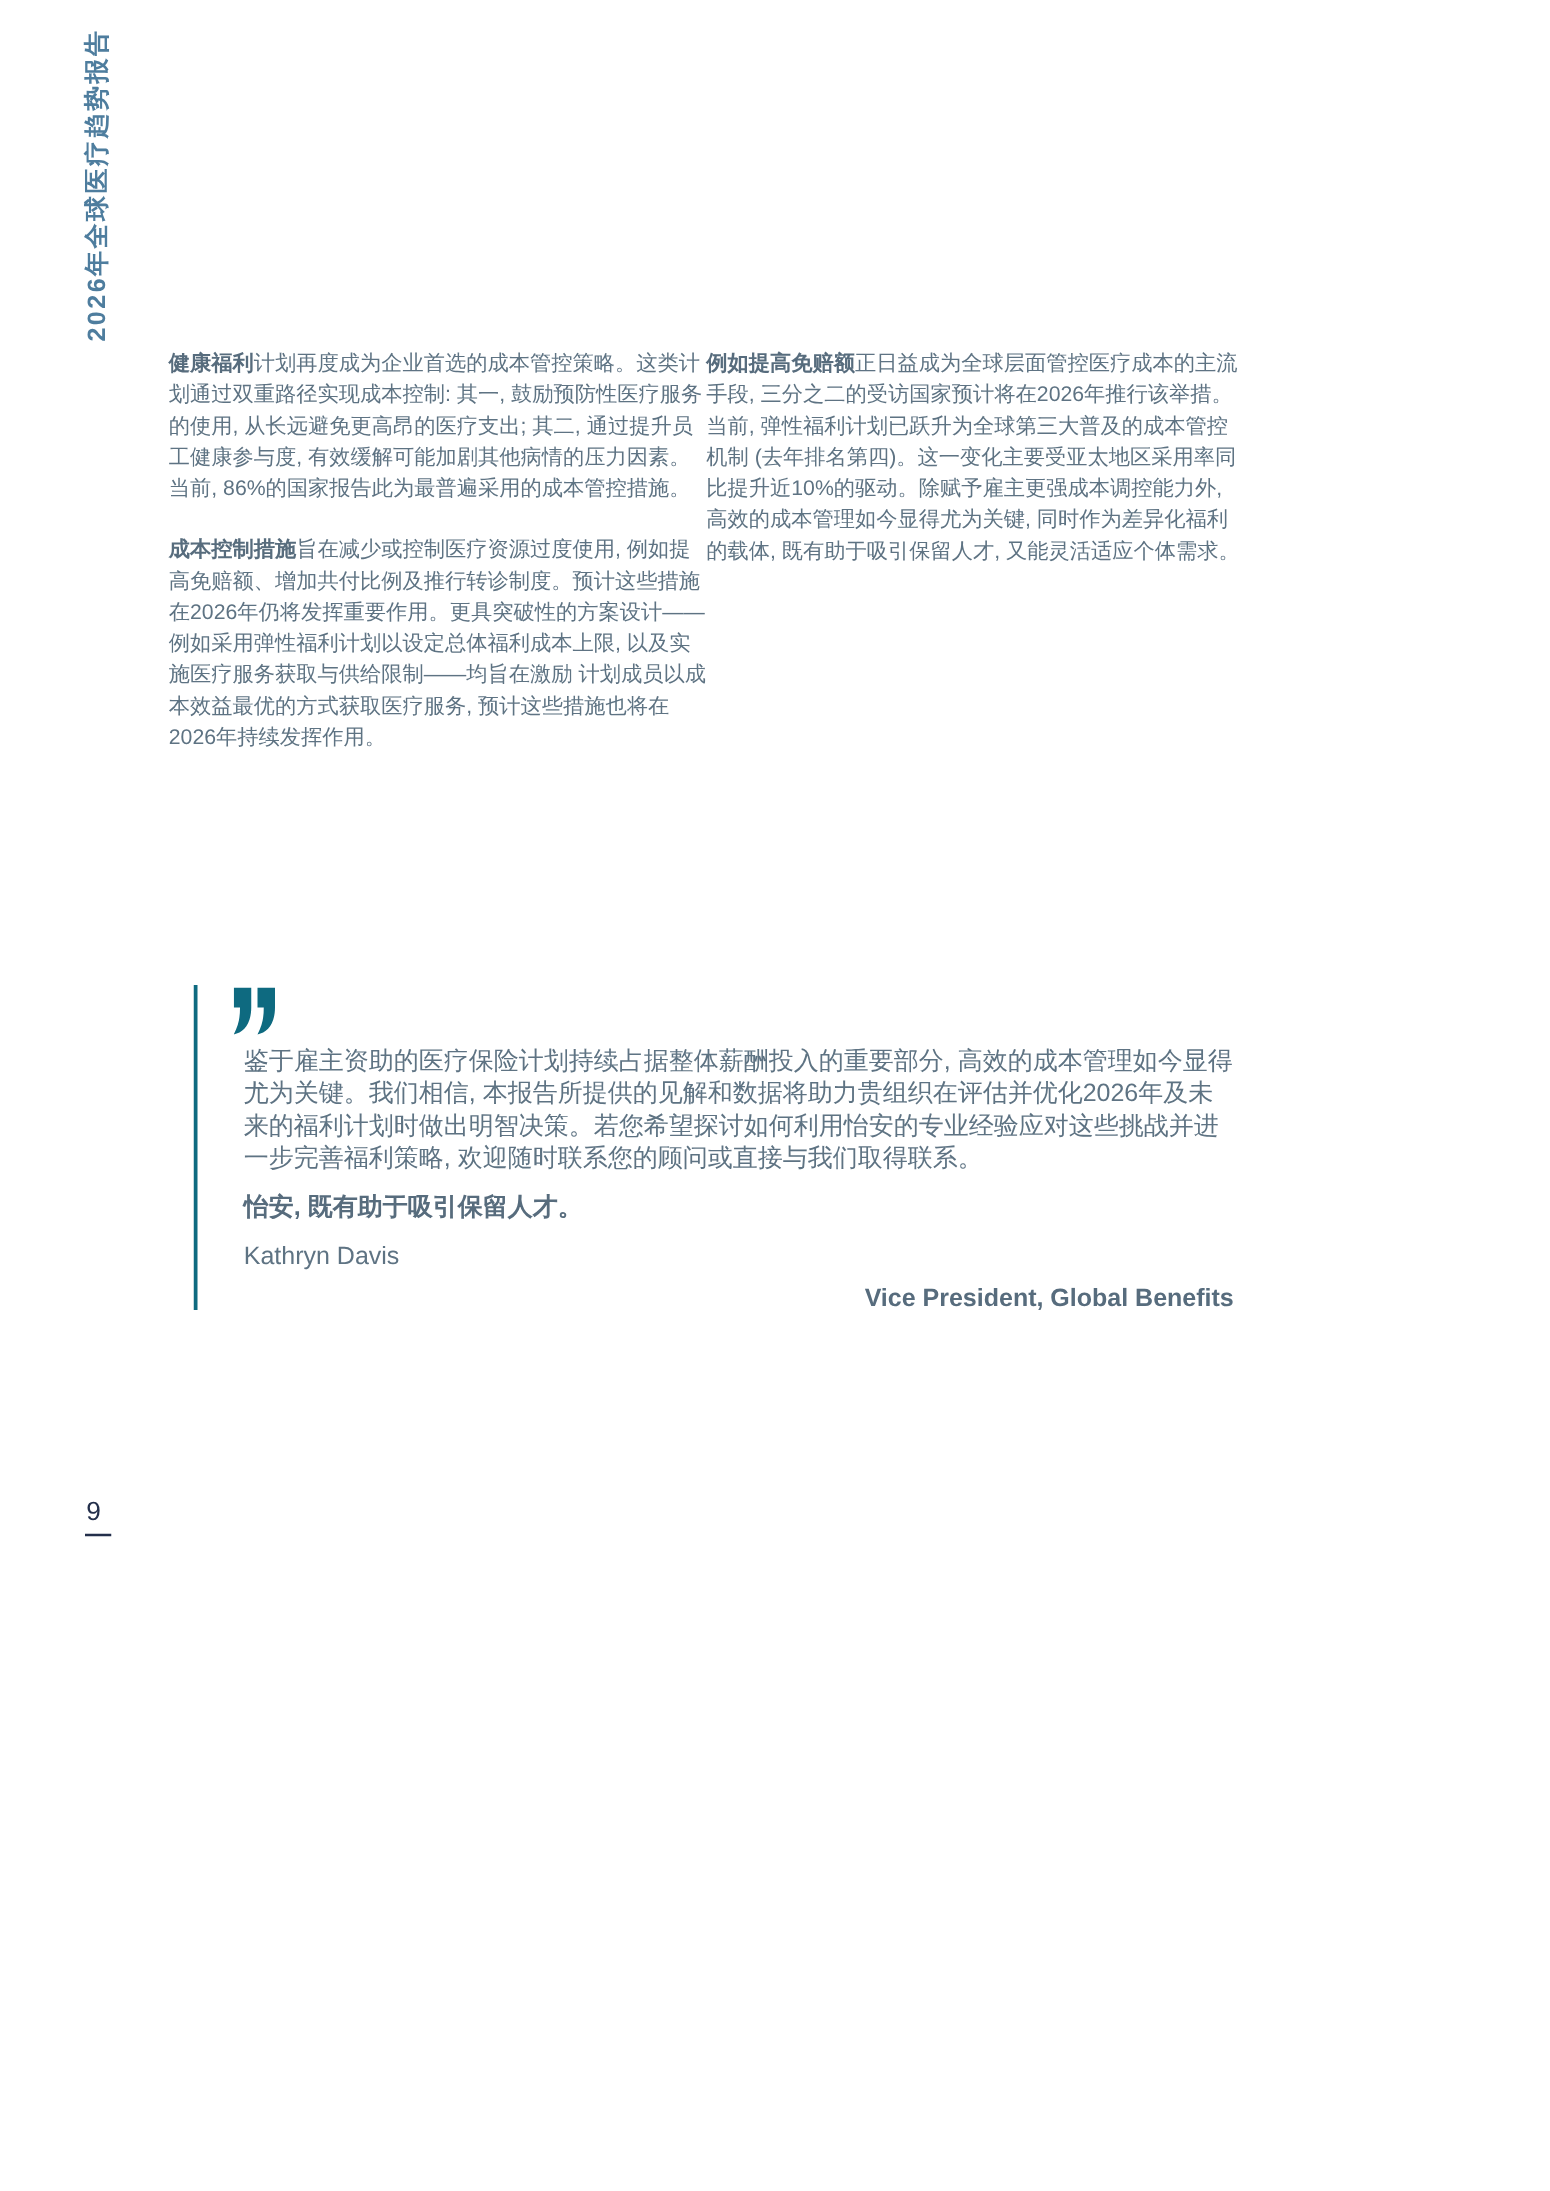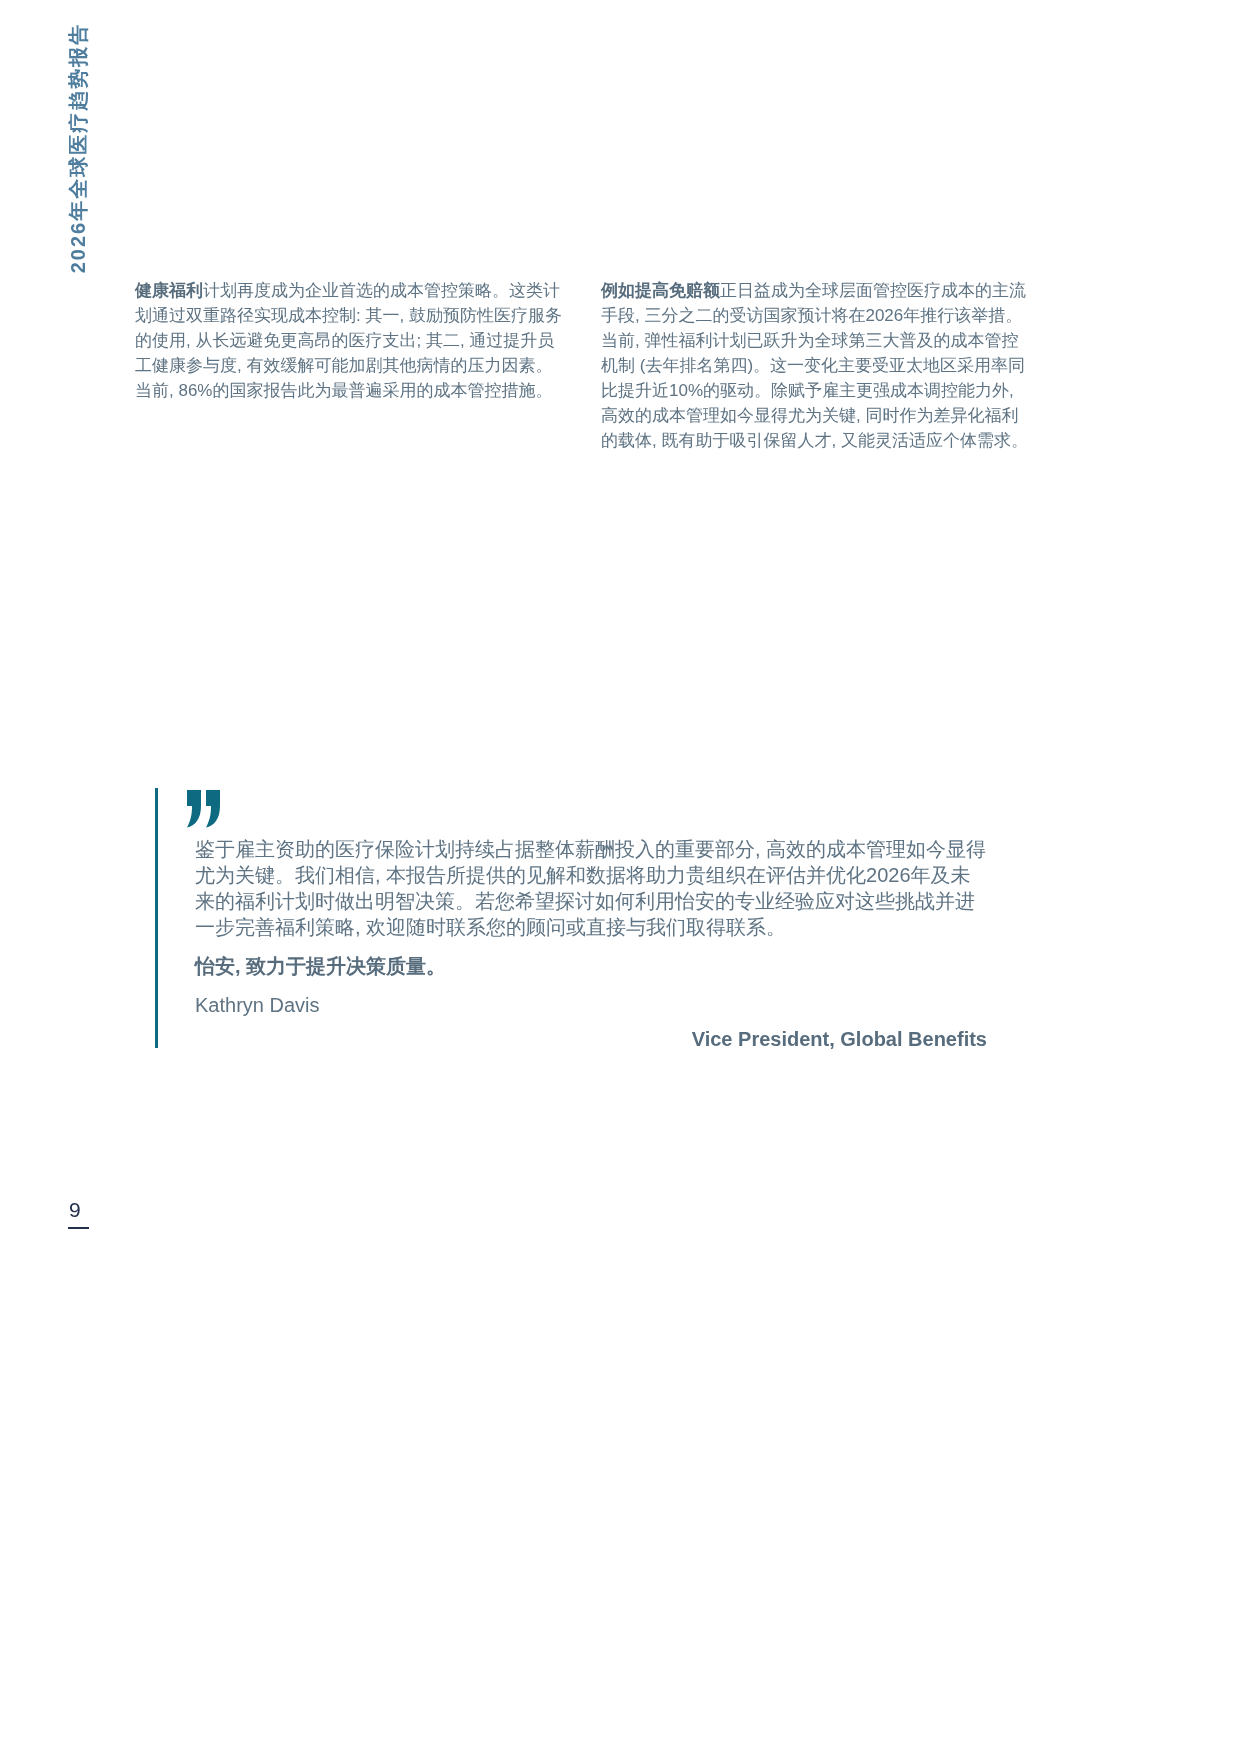--- a/index.html
+++ b/index.html
@@ -26,21 +26,20 @@
     line-height:28px;
     white-space:nowrap;
   }
 
   
   .content-columns {
     position:absolute;
     left:135px; top:278px;
     width:896px;
     display:flex;
-    gap:36px;
     font-size:17px;
     line-height:25px;
     color:#5e7383;
   }
   .col { width:430px; }
   .col p { margin:0 0 24px 0; }
   .col p strong { font-weight:bold; color:#576c7d; }
 
   
   .quote-bar {
@@ -86,38 +85,39 @@
 </head>
 <body>
 
 <div class="page">
 
   <div class="vertical-title">2026年全球医疗趋势报告</div>
 
   <div class="content-columns">
     <div class="col">
       <p><strong>健康福利</strong><span>计划再度成为企业首选的成本管控策略。这类计划通过双重路径实现成本控制: 其一, 鼓励预防性医疗服务的使用, 从长远避免更高昂的医疗支出; 其二, 通过提升员工健康参与度, 有效缓解可能加剧其他病情的压力因素。当前, 86%的国家报告此为最普遍采用的成本管控措施。</span></p>
+      <p><strong>成本控制措施</strong><span>旨在减少或控制医疗资源过度使用, 例如提高免赔额、增加共付比例及推行转诊制度。预计这些措施在2026年仍将发挥重要作用。更具突破性的方案设计——例如采用弹性福利计划以设定总体福利成本上限, 以及实施医疗服务获取与供给限制——均旨在激励 计划成员以成本效益最优的方式获取医疗服务, 预计这些措施也将在2026年持续发挥作用。</span></p>
     </div>
     <div class="col">
       <p><strong>例如提高免赔额</strong><span>正日益成为全球层面管控医疗成本的主流手段, 三分之二的受访国家预计将在2026年推行该举措。当前, 弹性福利计划已跃升为全球第三大普及的成本管控机制 (去年排名第四)。这一变化主要受亚太地区采用率同比提升近10%的驱动。除赋予雇主更强成本调控能力外, 高效的成本管理如今显得尤为关键, 同时作为差异化福利的载体, 既有助于吸引保留人才, 又能灵活适应个体需求。</span></p>
     </div>
   </div>
 
   <div class="quote-bar"></div>
 
   <div class="quote-mark">
     <svg viewBox="0 0 34 38" xmlns="http://www.w3.org/2000/svg" aria-hidden="true">
       <path fill="#0e6a80" d="M0,0 H14 V16 C14,29 8,36 0,37.5 C4,30 5,24 5,16 H0 Z"></path>
       <path fill="#0e6a80" d="M19,0 H33 V16 C33,29 27,36 19,37.5 C23,30 24,24 24,16 H19 Z"></path>
     </svg>
   </div>
 
   <div class="quote-block">
     <p class="quote-text">鉴于雇主资助的医疗保险计划持续占据整体薪酬投入的重要部分, 高效的成本管理如今显得尤为关键。我们相信, 本报告所提供的见解和数据将助力贵组织在评估并优化2026年及未来的福利计划时做出明智决策。若您希望探讨如何利用怡安的专业经验应对这些挑战并进一步完善福利策略, 欢迎随时联系您的顾问或直接与我们取得联系。</p>
-    <p class="quote-tagline">怡安, 致力于提升决策质量。</p>
+    <p class="quote-tagline">怡安, 既有助于吸引保留人才。</p>
     <p class="author-name">Kathryn Davis</p>
     <p class="author-title">Vice President, Global Benefits</p>
   </div>
 
   <div class="page-number">9</div>
   <div class="page-number-rule"></div>
 
 </div>
 
 </body></html>

